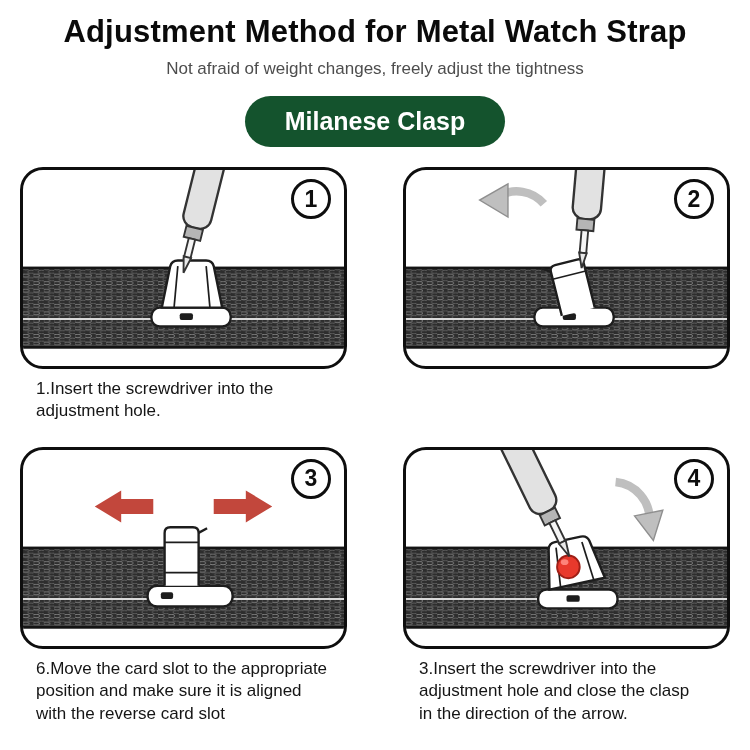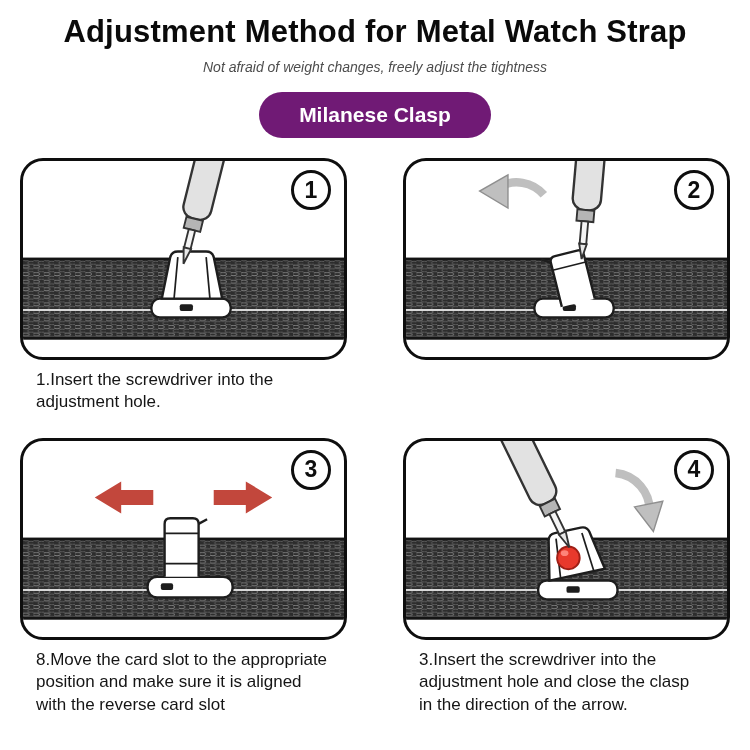--- a/index.html
+++ b/index.html
@@ -6,25 +6,25 @@
   body{
     width:750px;height:750px;overflow:hidden;background:#ffffff;
     font-family:"Liberation Sans", sans-serif;color:#111;
   }
   .page{width:750px;height:750px;box-sizing:border-box;padding-top:14px;}
   .title{
     text-align:center;font-weight:bold;font-size:31px;letter-spacing:.2px;
     color:#0a0a0a;margin:0 10px;
   }
   .subtitle{
-    text-align:center;font-size:14px;color:#4d4d4d;margin-top:9px;font-style:italic;
+    text-align:center;font-size:17px;color:#4d4d4d;margin-top:9px;
   }
   .clasp-badge{
     display:block;width:max-content;margin:17px auto 0;
-    background:#701a75;color:#ffffff;font-weight:bold;font-size:21px;
+    background:#14532d;color:#ffffff;font-weight:bold;font-size:25px;
     padding:11px 40px;border-radius:27px;border:none;
   }
   .steps{
     display:grid;grid-template-columns:1fr 1fr;
     column-gap:56px;row-gap:24px;
     padding:0 20px;margin-top:20px;
   }
   .panel{
     position:relative;height:196px;background:#fff;
     border:3.5px solid #0e0e0e;border-radius:23px;overflow:hidden;
@@ -139,21 +139,21 @@
             <rect x="132" y="138" width="90" height="22" rx="10" fill="#fff" stroke="#1d1d1d" stroke-width="2.5"></rect>
             <rect x="146" y="145" width="13" height="7" rx="2" fill="#1d1d1d"></rect>
             <path d="M150 138 L150 82 Q150 76 156 76 L180 76 Q186 76 186 82 L186 138" fill="#fff" stroke="#1d1d1d" stroke-width="2.5"></path>
             <line x1="150" y1="92" x2="186" y2="92" stroke="#1d1d1d" stroke-width="1.8"></line>
             <line x1="150" y1="124" x2="186" y2="124" stroke="#1d1d1d" stroke-width="1.8"></line>
             <path d="M186 82 l9 -5" stroke="#1d1d1d" stroke-width="2.5" fill="none"></path>
           </g>
         </svg>
         <div class="badge-num">3</div>
       </div>
-      <div class="caption">8.Move the card slot to the appropriate
+      <div class="caption">6.Move the card slot to the appropriate
 position and make sure it is aligned
 with the reverse card slot</div>
     </div>
 
     <div class="step">
       <div class="panel">
         <svg viewBox="0 0 340 196">
           <defs>
             <pattern id="mesh4" width="11" height="8" patternUnits="userSpaceOnUse">
               <rect width="11" height="8" fill="#2d2d2d"></rect>

